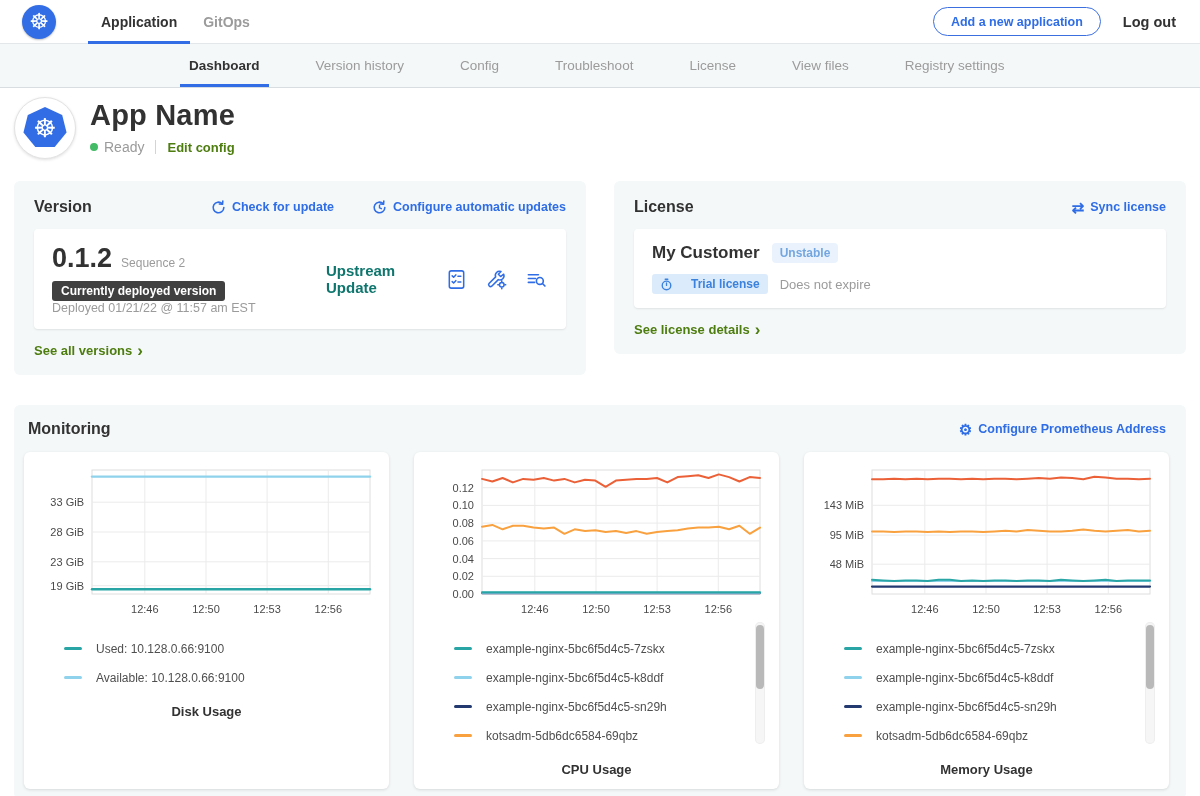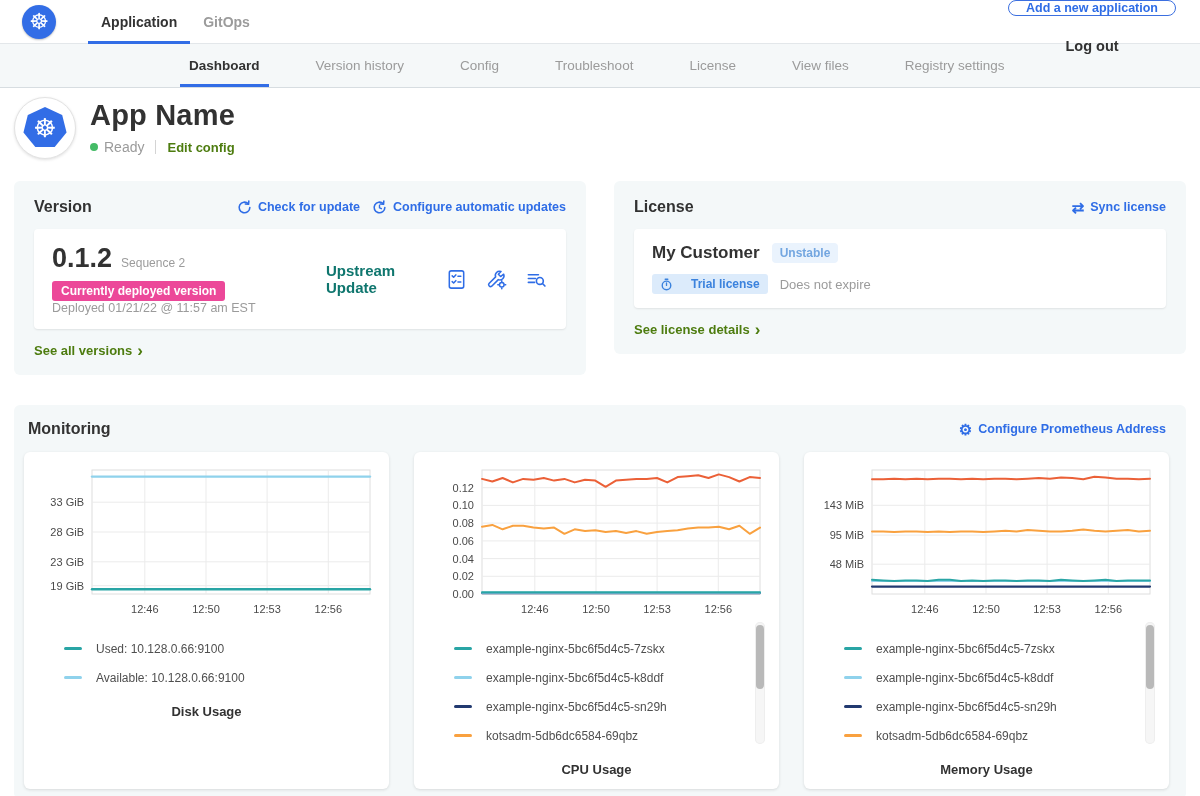--- a/index.html
+++ b/index.html
@@ -11,21 +11,21 @@
     padding:0 24px 0 22px; border-bottom:1px solid #e3e7ea; position:relative; }
   .logo-circle { width:34px; height:34px; border-radius:50%; background:#326de6;
     align-self:center; display:flex; align-items:center; justify-content:center;
     color:#fff; font-size:22px; line-height:1; box-shadow:0 1px 2px rgba(0,0,0,.25); }
   .topbar-tabs { display:flex; margin-left:32px; }
   .top-tab { display:flex; align-items:center; padding:0 13px; font-size:14px;
     font-weight:700; color:#9b9b9b; cursor:pointer; position:relative; }
   .top-tab.active { color:#323232; }
   .top-tab.active::after { content:""; position:absolute; left:0; right:0; bottom:-1px;
     height:3px; background:#326de6; }
-  .topbar-right { margin-left:auto; display:flex; align-items:center; gap:22px;flex-direction:column; }
+  .topbar-right { margin-left:auto; display:flex; align-items:center; gap:22px; }
   .add-app-btn { border:1px solid #3b6fe0; color:#2f6de6; background:#fff;
     border-radius:16px; height:29px; padding:0 17px; font-size:12.5px; font-weight:700;
     font-family:inherit; cursor:pointer; }
   .logout { font-size:14.5px; font-weight:600; color:#323232; cursor:pointer; }
 
   
   .subnav { height:44px; background:#f5f8f9; border-bottom:1px solid #d7dde1;
     display:flex; align-items:stretch; padding-left:180px; }
   .sub-tab { display:flex; align-items:center; padding:0 9px; margin-right:38px;
     font-size:13.5px; color:#9b9b9b; cursor:pointer; position:relative; }
@@ -51,32 +51,32 @@
   .edit-config { font-size:13px; }
 
   
   .content { padding:0 14px; }
   .cards-row { display:flex; gap:28px; align-items:flex-start; margin-top:8px; }
   .panel { background:#f4f8f9; border-radius:6px; padding:17px 20px 16px; }
   .panel-version { width:572px; }
   .panel-license { width:572px; }
   .panel-head { display:flex; align-items:center; }
   .panel-title { font-size:16px; font-weight:700; }
-  .panel-links { margin-left:auto; display:flex; align-items:center; gap:12px; }
+  .panel-links { margin-left:auto; display:flex; align-items:center; gap:38px; }
   .icon-link { display:flex; align-items:center; gap:6px; font-size:12.5px;
     color:#2f6de6; font-weight:700; cursor:pointer; }
   .icon-link svg { display:block; }
   .inner-card { background:#fff; border-radius:4px; box-shadow:0 1px 2px rgba(0,0,0,.09);
     margin-top:13px; padding:14px 18px; }
   .version-inner { display:flex; align-items:center;gap:44px; }
   .ver-left { width:230px; }
   .ver-num-row { display:flex; align-items:baseline; gap:9px; }
   .ver-num { font-size:27px; font-weight:700; }
   .ver-seq { font-size:12px; color:#9b9b9b; }
-  .deployed-badge { display:inline-block; margin-top:7px; background:#ec4899; color:#fff;
+  .deployed-badge { display:inline-block; margin-top:7px; background:#404040; color:#fff;
     font-size:12px; font-weight:700; padding:3px 9px; border-radius:3px; }
   .deployed-at { font-size:12.5px; color:#9b9b9b; }
   .ver-mid { flex:1; font-size:15px; font-weight:700; color:#0f766e; }
   .ver-icons { display:flex; align-items:center; gap:17px; }
   .ver-icons span { cursor:pointer; display:flex; }
   .see-link { display:inline-flex; align-items:center; gap:5px; margin-top:13px; font-size:13px; }
   .chev { font-size:17px; font-weight:700; line-height:1; }
   .license-inner .cust-row { display:flex; align-items:center; gap:12px; }
   .cust-name { font-size:17px; font-weight:700; }
   .badge-light { background:#eaf3fd; color:#73a6e0; font-size:12px; font-weight:600;

